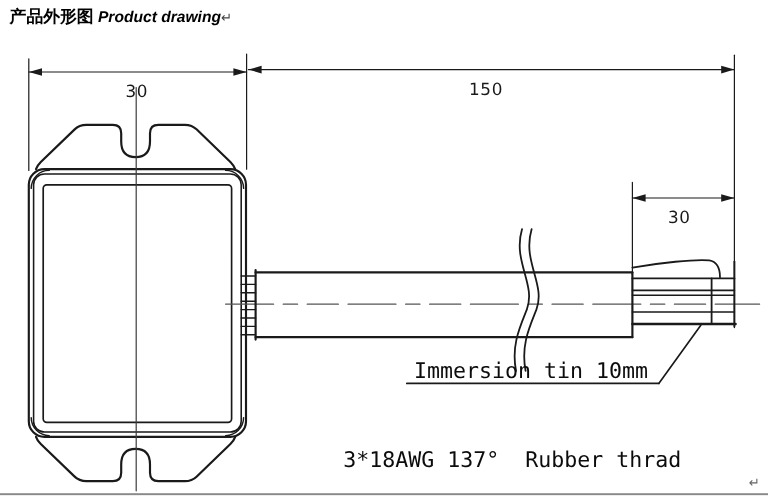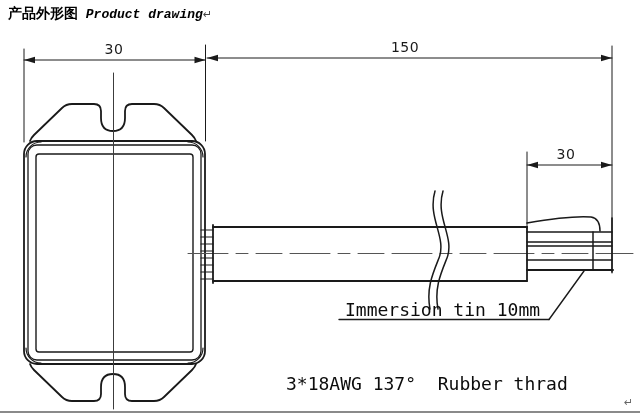--- a/index.html
+++ b/index.html
@@ -6,25 +6,25 @@
   .stage{
     position:relative;width:640px;height:413px;background:#ffffff;
     font-family:"Liberation Sans",sans-serif;overflow:hidden;
   }
   svg{position:absolute;left:0;top:0;}
   .title{
     position:absolute;left:8px;top:5px;white-space:pre;
     font-size:14px;color:#000;
   }
   .title .cn{font-weight:bold;font-family:"DejaVu Sans",sans-serif;margin-top:14px;}
-  .title .en{font-weight:bold;font-style:italic;font-size:13px;font-family:Liberation Mono, monospace;}
+  .title .en{font-weight:bold;font-style:italic;font-size:13px;font-family:Liberation Sans, sans-serif;}
   .title .ret{font-size:11px;color:#444;font-style:normal;font-weight:normal;}
   .dim{
     position:absolute;font-size:14px;color:#1a1a1a;text-align:center;
-    font-family:"DejaVu Sans",sans-serif;letter-spacing:0.5px;
+    font-family:"DejaVu Sans",sans-serif;letter-spacing:0.5px;margin-top:28px;
   }
   .dim-30l{left:96px;top:41px;width:36px;}
   .dim-150{left:383px;top:39px;width:44px;text-align:center;}
   .dim-30r{left:548px;top:146px;width:36px;}
   .cad{
     position:absolute;color:#0c0c0c;white-space:pre;
     font-family:"DejaVu Sans Mono","Liberation Mono",monospace;
   }
   .immersion{left:345px;top:299px;font-size:18px;text-align:center;}
   .spec{left:286px;top:373px;font-size:18px;}

